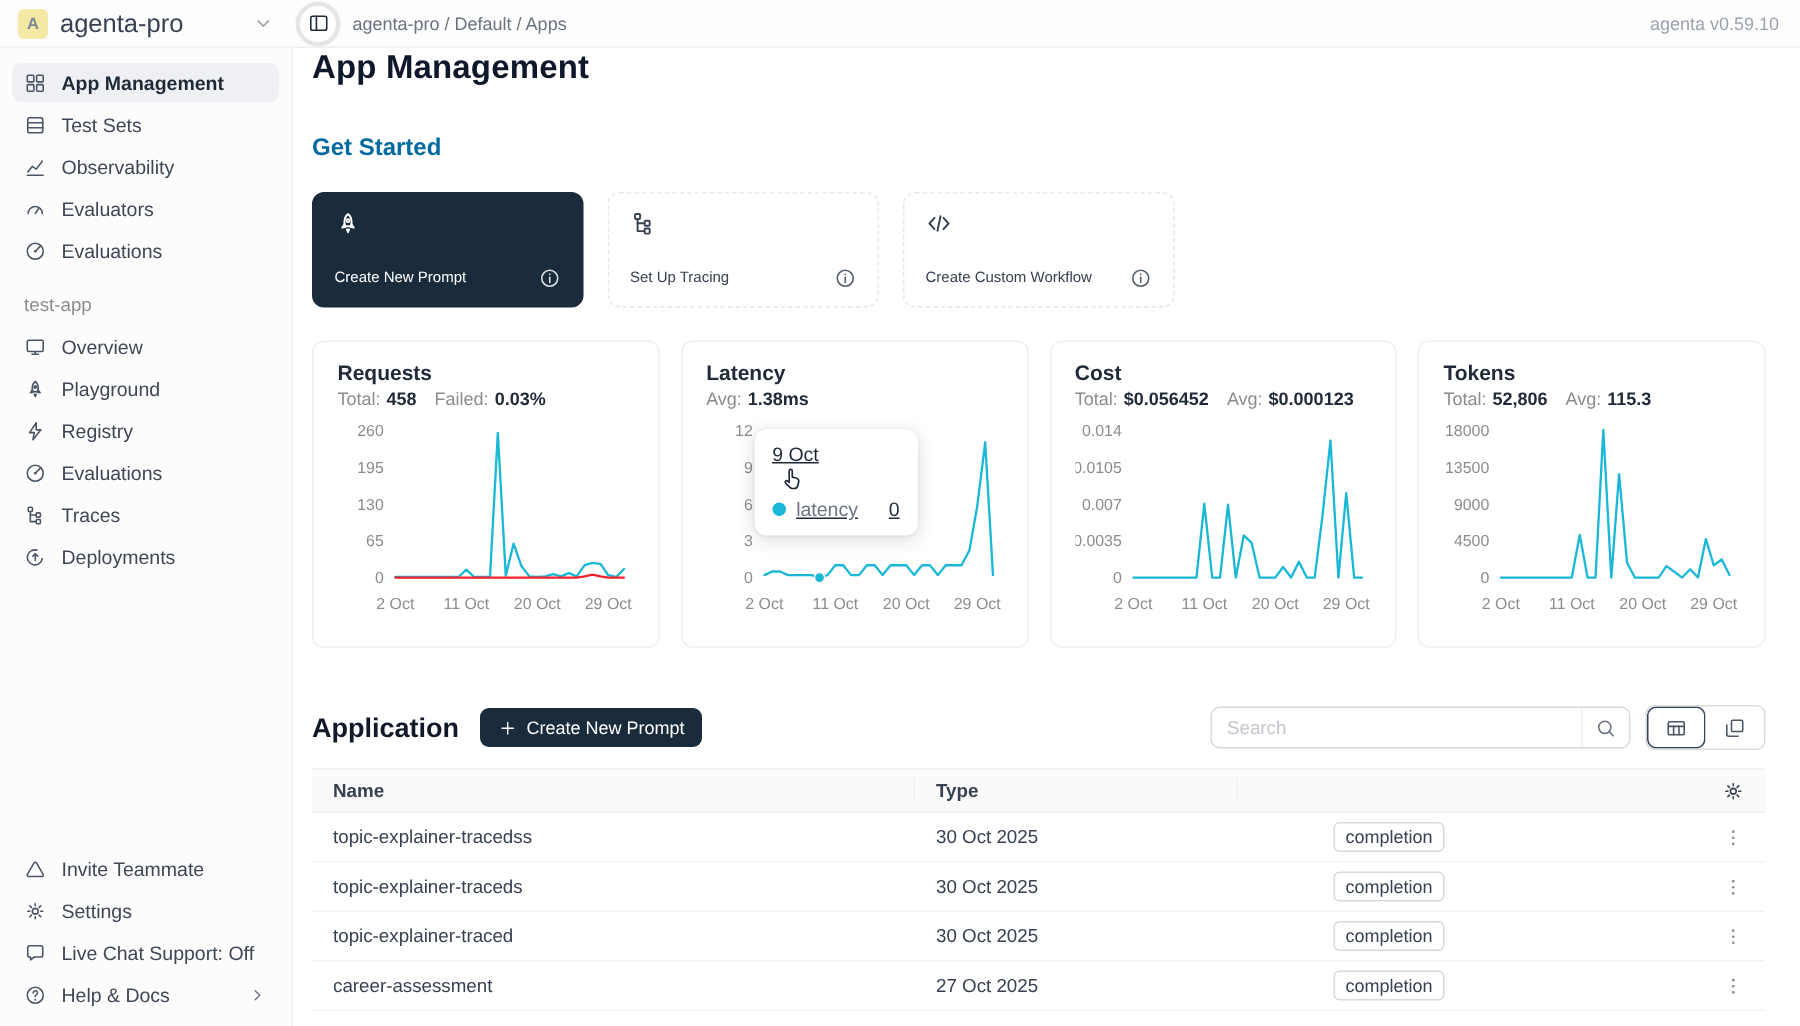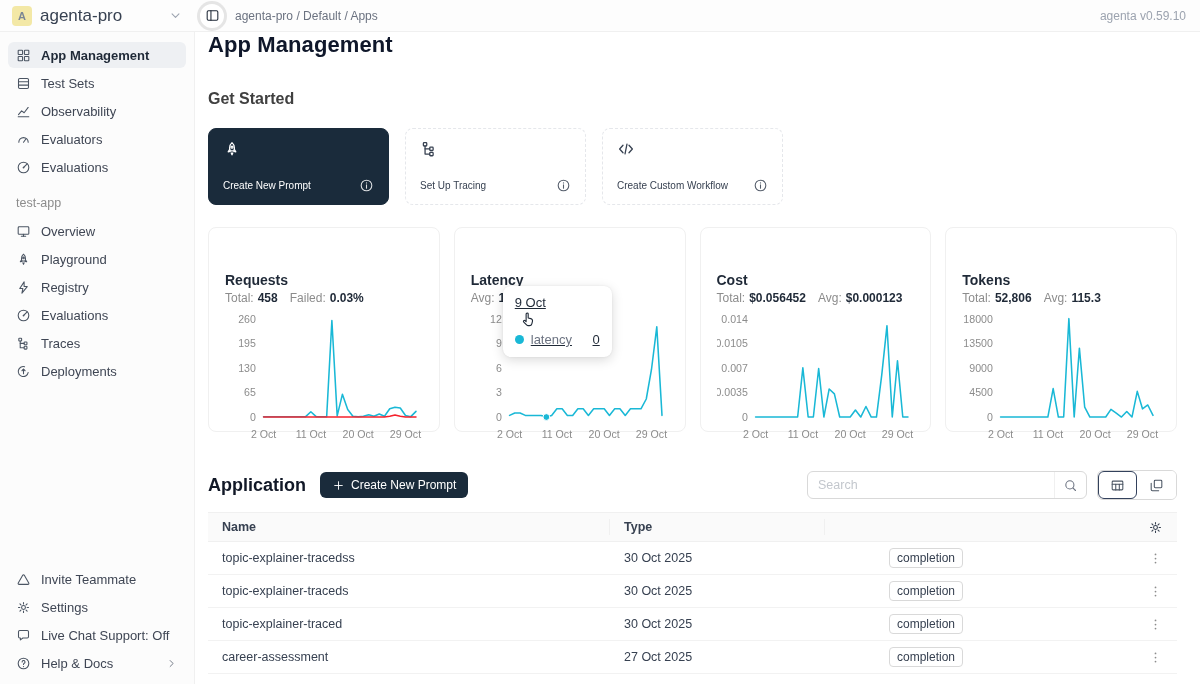--- a/index.html
+++ b/index.html
@@ -30,37 +30,37 @@
   .side-spacer { flex:1; }
   .side-item .chev-right { margin-left:auto; color:#6b7280; }
 
   .icn svg { width:15px; height:15px; display:block; }
   .icn-lg svg { width:18px; height:18px; }
   .icn-sm svg { width:13px; height:13px; }
 
   
   .main { margin-left:195px; margin-top:32px; padding:0 23px 0 13px; }
   .page-title { font-size:22px; font-weight:600; color:#0f172a; margin-top:22px; letter-spacing:.1px; }
-  .section-heading { font-size:16px; font-weight:600; color:#404040; margin-top:32px; }
+  .section-heading { font-size:16px; font-weight:600; color:#0369a1; margin-top:32px; }
 
   
   .gs-row { display:flex; gap:16px; margin-top:20px; }
   .gs-card { width:181px; height:77px; border-radius:8px; padding:11px 14px; display:flex;
     flex-direction:column; justify-content:space-between; border:1px dashed #e5e7eb;
     background:#fff; color:#374151; cursor:pointer; }
   .gs-card.dark { background:#1a2b3b; border:1px solid #1a2b3b; color:#fff; }
   .gs-bottom { display:flex; align-items:center; justify-content:space-between; }
   .gs-label { font-size:10px; font-weight:500; }
   .gs-card .info { color:inherit; opacity:.85; }
 
   
   .stats-row { display:flex; gap:14px; margin-top:22px; }
   .stat-card { flex:1; height:205px; border:1px solid #f0f0f0; border-radius:8px;
     padding:12px 16px 8px; position:relative; background:#fff; }
-  .stat-title { font-size:14px; font-weight:700; color:#1f2937;margin-top:32px; }
+  .stat-title { font-size:14px; font-weight:700; color:#1f2937; }
   .stat-meta { display:flex; gap:12px; margin-top:3px; font-size:12px; }
   .stat-meta .m { display:flex; gap:4px; }
   .stat-meta .ml { color:#8c8c8c; }
   .stat-meta .mv { color:#1f2937; font-weight:700; }
   .chart-slot { margin-top:4px; }
   .chart-slot svg { width:100%; height:auto; display:block; }
 
   
   .tooltip { position:absolute; left:48px; top:58px; width:109px; background:#fff; border-radius:8px;
     box-shadow:0 3px 12px rgba(0,0,0,.15), 0 0 2px rgba(0,0,0,.08); padding:9px 12px 10px; z-index:5;text-decoration:underline; }

